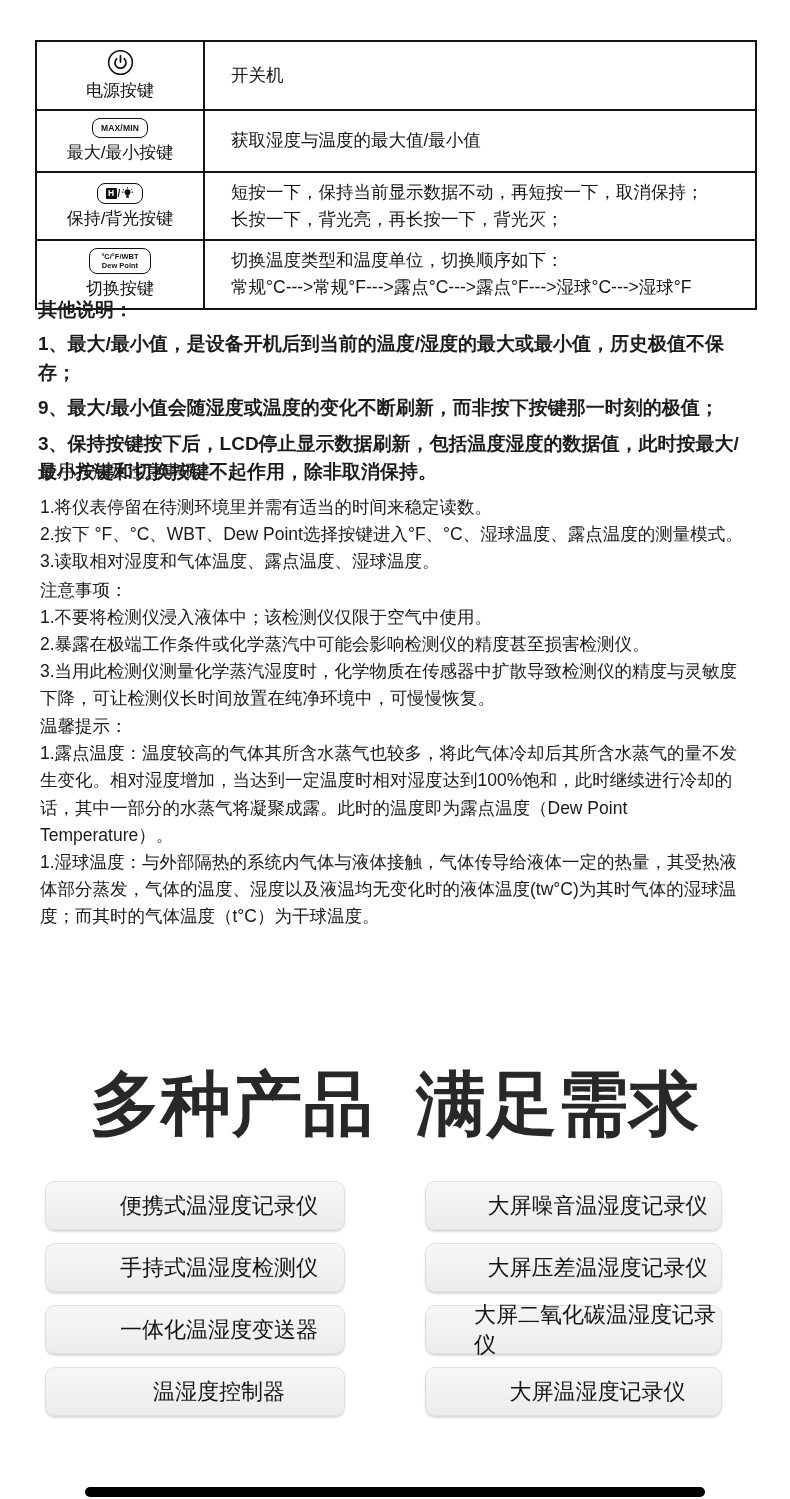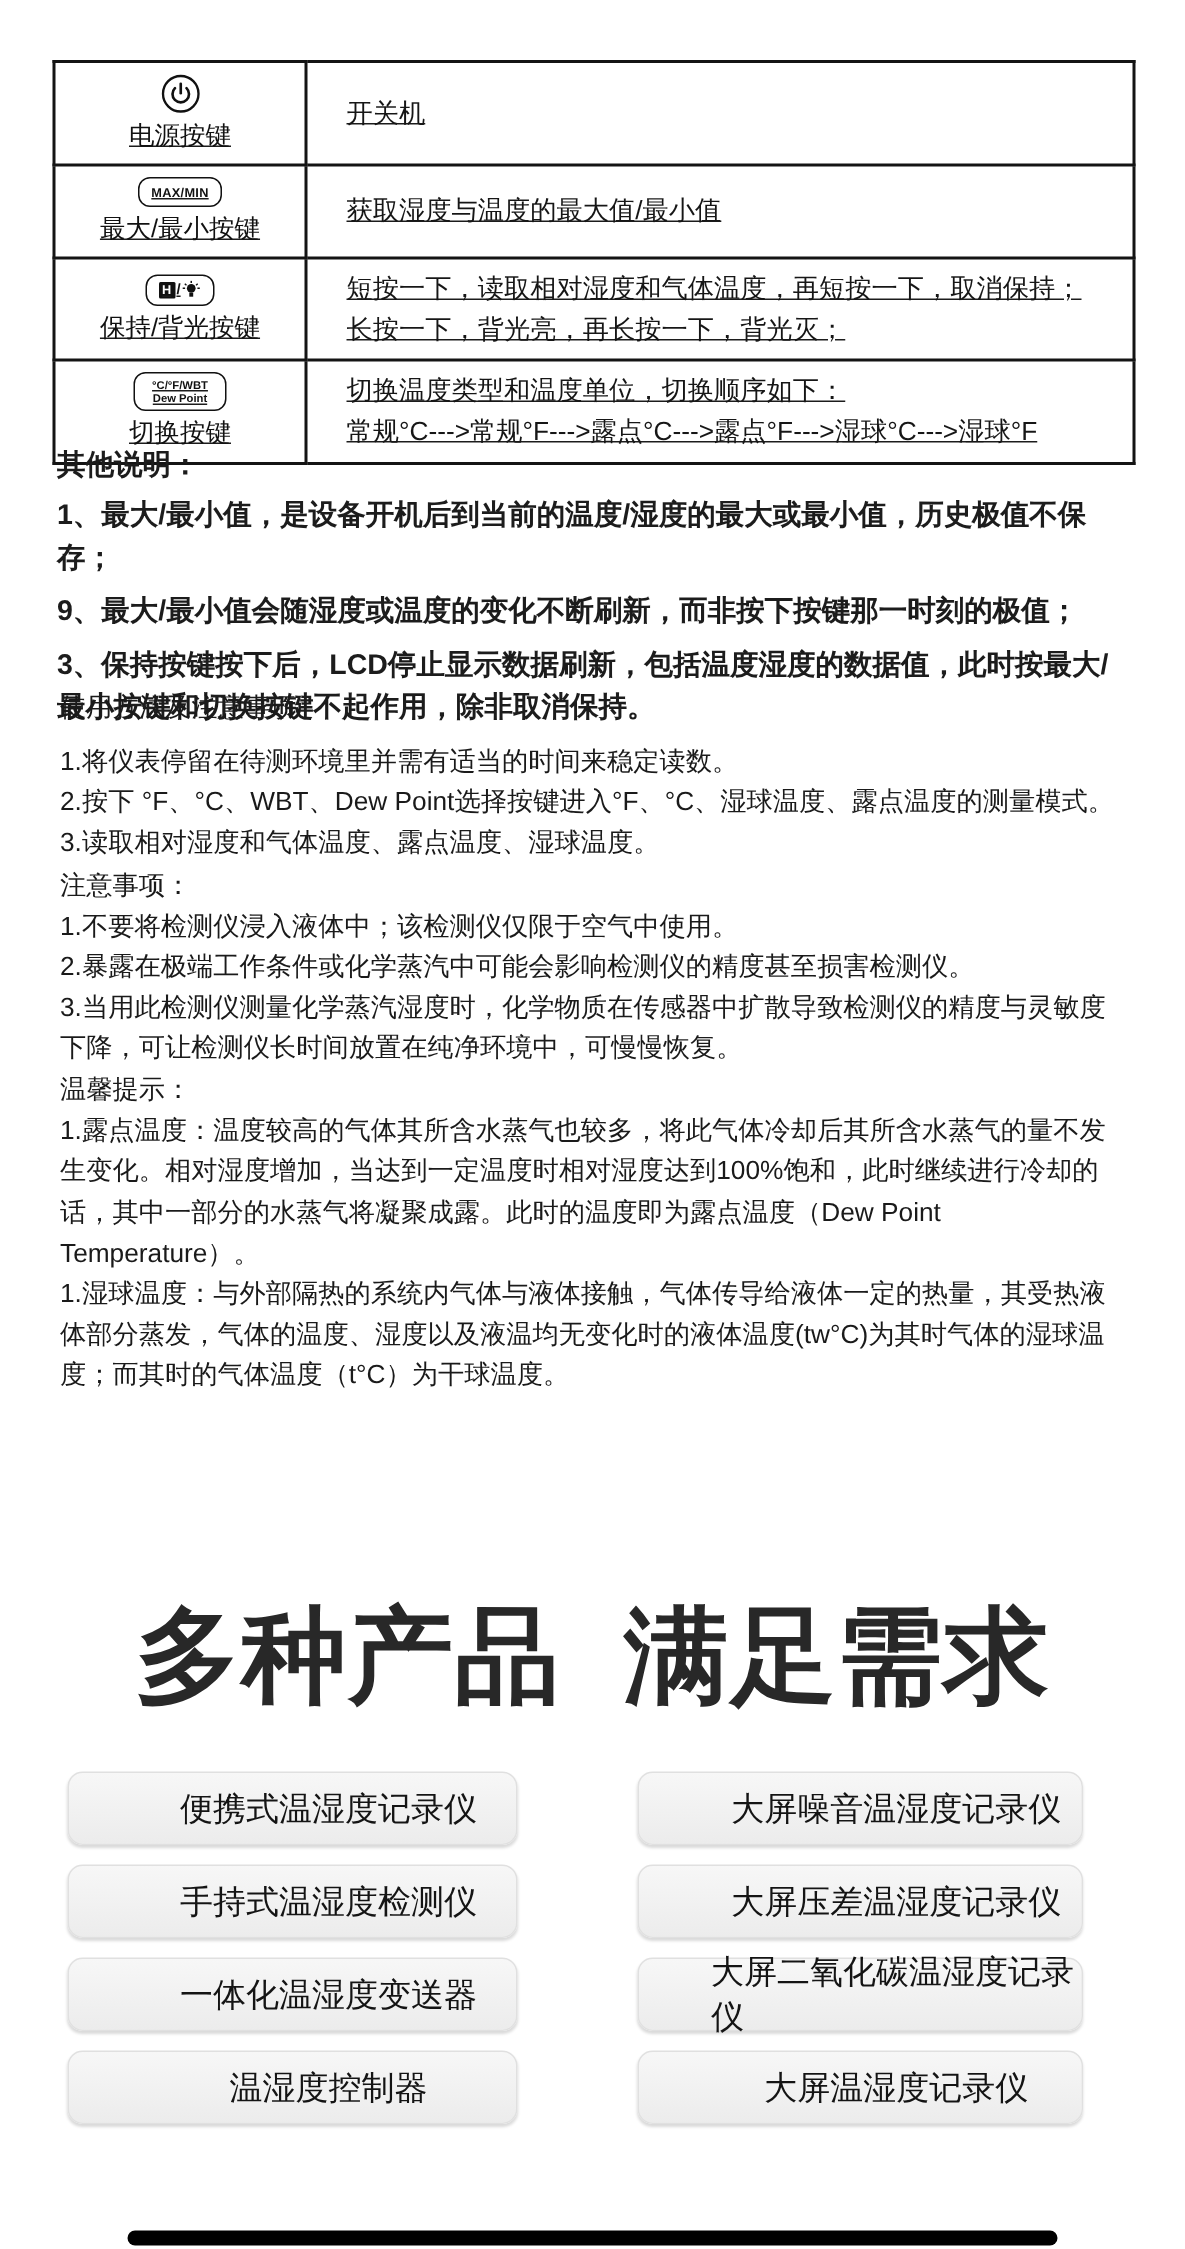--- a/index.html
+++ b/index.html
@@ -2,21 +2,21 @@
 <html><head>
 <meta charset="utf-8">
 <style>
   * { margin:0; padding:0; box-sizing:border-box; }
   html,body { background:#fff; }
   body { font-family:"Liberation Sans","DejaVu Sans",sans-serif; color:#1c1c1c; }
   .page { position:relative; width:790px; height:1499px; background:#ffffff; overflow:hidden; margin:0 auto; }
 
   
   .btn-table-wrap { position:absolute; top:40px; left:35px; width:722px; }
-  table.btn-table { width:100%; border-collapse:collapse;text-decoration:underline; }
+  table.btn-table { width:100%; border-collapse:collapse; }
   table.btn-table td { border:2px solid #141414; vertical-align:middle; }
   td.key-cell { width:168px; text-align:center; padding:7px 4px; }
   td.desc-cell { padding:6px 10px 6px 26px; font-size:17.5px; line-height:1.55; color:#161616; }
   .key-label { font-size:17px; margin-top:3px; color:#111; }
   .icon-wrap { display:flex; justify-content:center; align-items:center; }
   .pill { display:inline-flex; align-items:center; justify-content:center; border:1.6px solid #111; border-radius:8px; color:#111; font-weight:bold; background:#fff; }
   .pill.maxmin { width:56px; height:20px; font-size:8.5px; letter-spacing:0.2px; }
   .pill.holdlight { width:46px; height:21px; font-size:10px; gap:1px; }
   .hbox { display:inline-flex; width:11px; height:11px; background:#111; color:#fff; font-size:8.5px; font-weight:bold; align-items:center; justify-content:center; border-radius:1px; }
   .pill.switch { width:62px; height:26px; flex-direction:column; font-size:7.5px; line-height:1.25; font-weight:bold; }
@@ -87,21 +87,21 @@
                   <line x1="0.8" y1="5.2" x2="2.4" y2="5.2"></line>
                   <line x1="12.2" y1="5.2" x2="10.6" y2="5.2"></line>
                 </g>
                 <rect x="5.2" y="8.2" width="2.6" height="2.6" fill="#111"></rect>
               </svg>
             </span>
           </div>
           <div class="key-label">保持/背光按键</div>
         </td>
         <td class="desc-cell">
-          <div>短按一下，读取相对湿度和气体温度，再短按一下，取消保持；</div>
+          <div>短按一下，保持当前显示数据不动，再短按一下，取消保持；</div>
           <div>长按一下，背光亮，再长按一下，背光灭；</div>
         </td>
       </tr>
       <tr class="r4">
         <td class="key-cell">
           <div class="icon-wrap">
             <span class="pill switch">
               <span>°C/°F/WBT</span>
               <span>Dew Point</span>
             </span>

